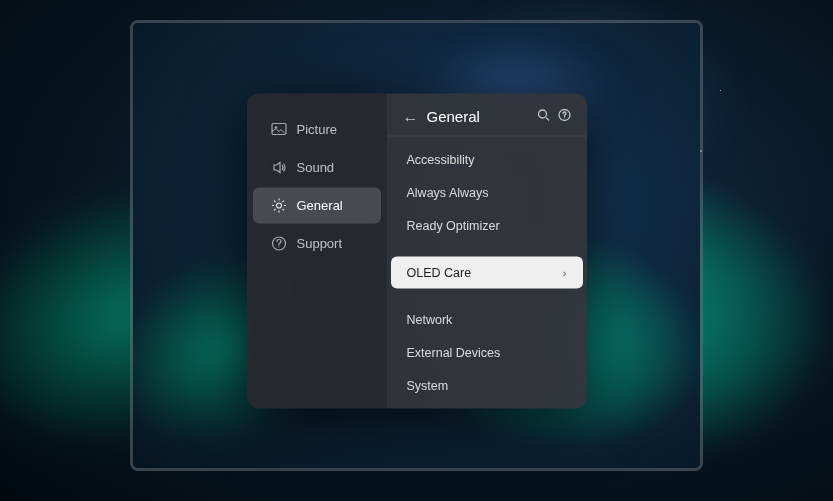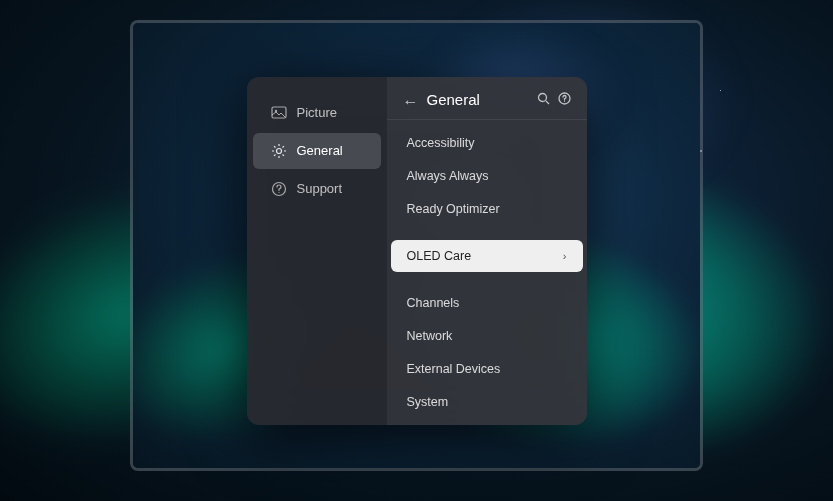--- a/index.html
+++ b/index.html
@@ -231,20 +231,28 @@
 
       <div class="left-panel-item">
         <svg class="item-icon" viewBox="0 0 16 16" fill="currentColor">
           <rect x="1" y="2" width="14" height="11" rx="1.5" fill="none" stroke="currentColor" stroke-width="1.2"></rect>
           <circle cx="5" cy="6" r="1.2"></circle>
           <path d="M1 10 l4-3 3 3 2-2 4 4" fill="none" stroke="currentColor" stroke-width="1"></path>
         </svg>
         <span>Picture</span>
       </div>
 
+      <div class="left-panel-item">
+        <svg class="item-icon" viewBox="0 0 16 16" fill="none" stroke="currentColor" stroke-width="1.2">
+          <path d="M3 5.5 H5.5 L9 3 v10 L5.5 10.5 H3 Z"></path>
+          <path d="M11 5.5 Q13 8 11 10.5" fill="none"></path>
+          <path d="M12.5 4 Q15.5 8 12.5 12" fill="none"></path>
+        </svg>
+        <span>Sound</span>
+      </div>
 
       <div class="left-panel-item active">
         <svg class="item-icon" viewBox="0 0 16 16" fill="none" stroke="currentColor" stroke-width="1.2">
           <circle cx="8" cy="8" r="2.5"></circle>
           <path d="M8 1 v2 M8 13 v2 M1 8 h2 M13 8 h2 M3.05 3.05 l1.41 1.41 M11.54 11.54 l1.41 1.41 M3.05 12.95 l1.41-1.41 M11.54 4.46 l1.41-1.41"></path>
         </svg>
         <span>General</span>
       </div>
 
       <div class="left-panel-item">
@@ -287,23 +295,20 @@
           <span>Always Always</span>
         </div>
         <div class="right-item">
           <span>Ready Optimizer</span>
         </div>
         <div class="right-item selected">
           <span>OLED Care</span>
           <span class="chevron">›</span>
         </div>
         <div class="right-item">
-          <span>Channels</span>
-        </div>
-        <div class="right-item">
           <span>Network</span>
         </div>
         <div class="right-item">
           <span>External Devices</span>
         </div>
         <div class="right-item">
           <span>System</span>
         </div>
       </div>
     </div>

